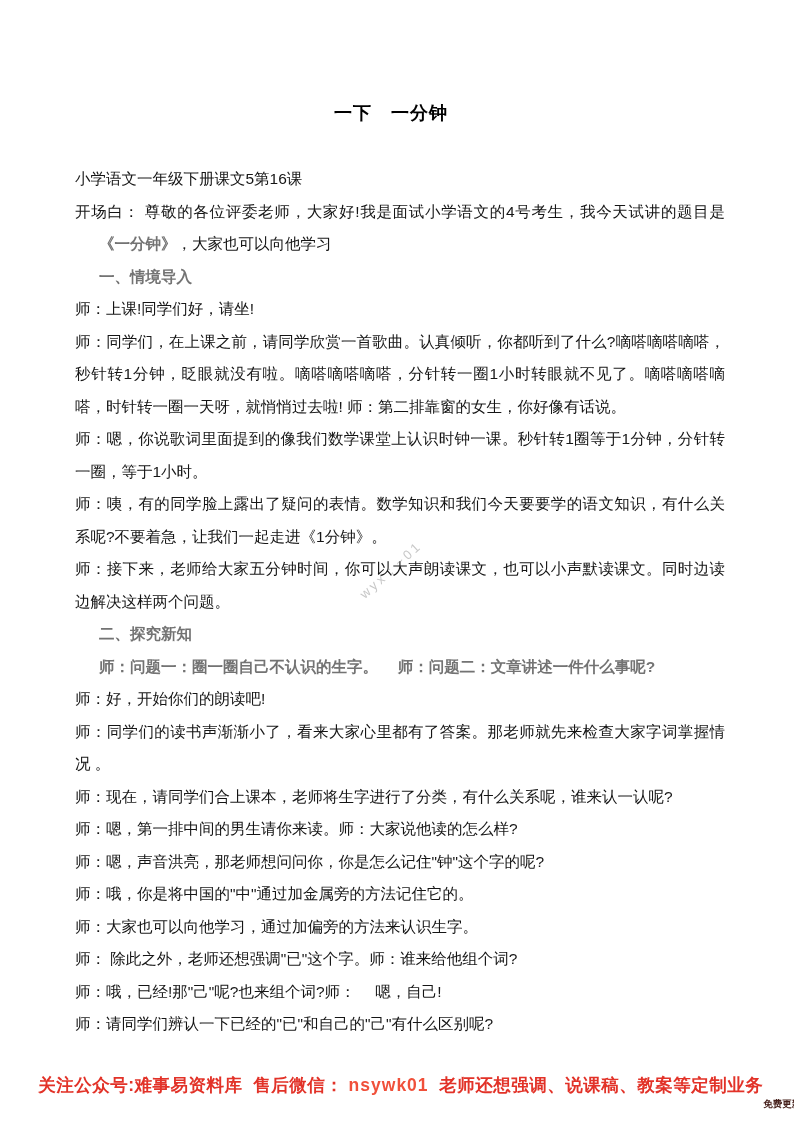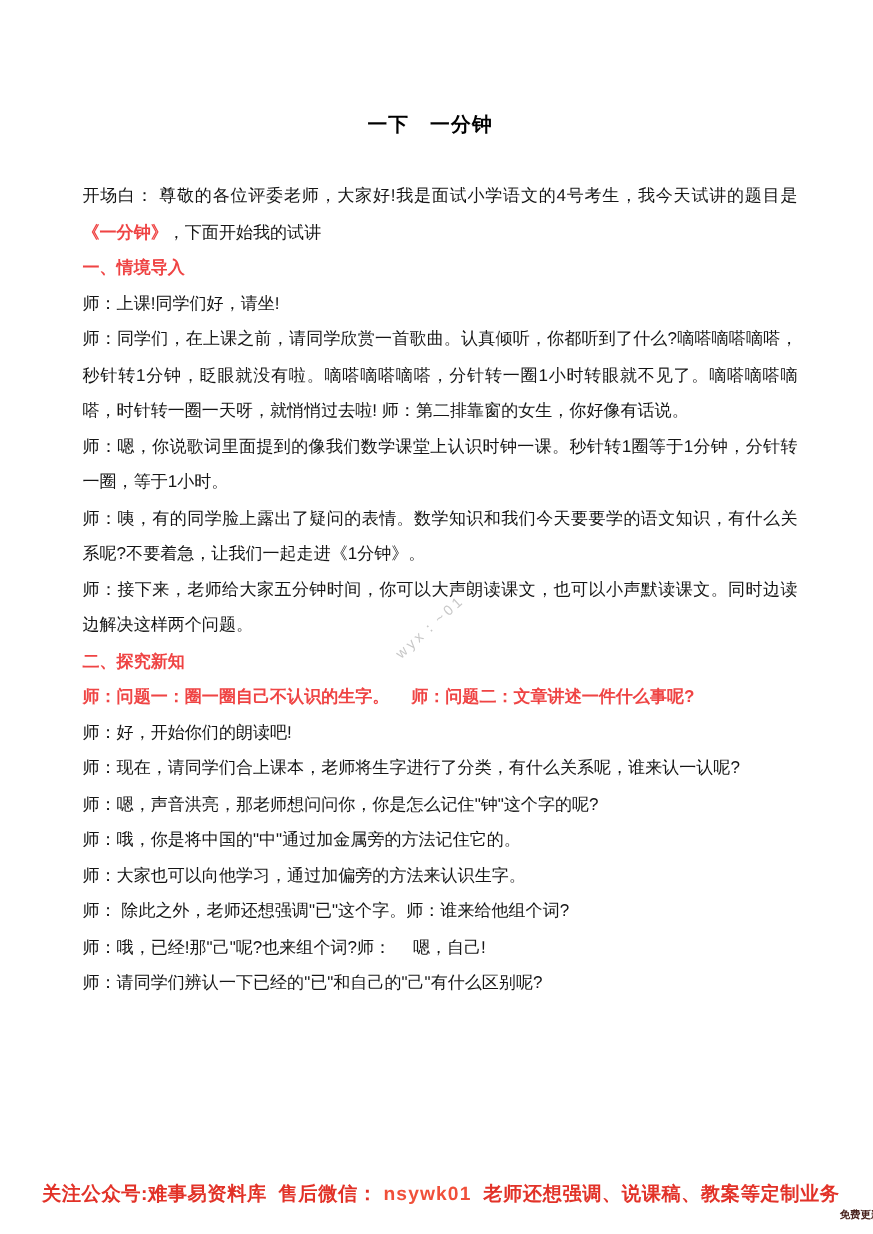--- a/index.html
+++ b/index.html
@@ -26,21 +26,21 @@
     position:absolute;
     top:163px;
     left:75px;
     width:650px;
     font-size:15.5px;
     line-height:32.5px;
     text-align:justify;
     color:#151515;
   }
   .para{margin:0;}
-  .para .b{font-weight:bold;color:#ef4444;}
+  .para .b{font-weight:bold;color:#737373;margin-left:24px;}
   .watermark{
     position:absolute;
     left:368px;top:585px;
     transform:rotate(-42deg);
     transform-origin:left bottom;
     font-size:13px;
     letter-spacing:3px;
     color:rgba(130,130,130,0.45);
     white-space:nowrap;
     pointer-events:none;
@@ -73,31 +73,34 @@
   }
 </style>
 </head>
 <body>
 
 <div class="page">
 
   <div class="doc-title">一下　一分钟</div>
 
   <div class="doc-body">
-      <div class="para"><span>开场白：  尊敬的各位评委老师，大家好!我是面试小学语文的4号考生，我今天试讲的题目是</span><span class="b">《一分钟》</span><span>，下面开始我的试讲</span></div>
+      <div class="para"><span>小学语文一年级下册课文5第16课</span></div>
+      <div class="para"><span>开场白：  尊敬的各位评委老师，大家好!我是面试小学语文的4号考生，我今天试讲的题目是</span><span class="b">《一分钟》</span><span>，大家也可以向他学习</span></div>
       <div class="para"><span class="b">一、情境导入</span></div>
       <div class="para"><span>师：上课!同学们好，请坐!</span></div>
       <div class="para"><span>师：同学们，在上课之前，请同学欣赏一首歌曲。认真倾听，你都听到了什么?嘀嗒嘀嗒嘀嗒，秒针转1分钟，眨眼就没有啦。嘀嗒嘀嗒嘀嗒，分针转一圈1小时转眼就不见了。嘀嗒嘀嗒嘀嗒，时针转一圈一天呀，就悄悄过去啦!  师：第二排靠窗的女生，你好像有话说。</span></div>
       <div class="para"><span>师：嗯，你说歌词里面提到的像我们数学课堂上认识时钟一课。秒针转1圈等于1分钟，分针转一圈，等于1小时。</span></div>
       <div class="para"><span>师：咦，有的同学脸上露出了疑问的表情。数学知识和我们今天要要学的语文知识，有什么关系呢?不要着急，让我们一起走进《1分钟》。</span></div>
       <div class="para"><span>师：接下来，老师给大家五分钟时间，你可以大声朗读课文，也可以小声默读课文。同时边读边解决这样两个问题。</span></div>
       <div class="para"><span class="b">二、探究新知</span></div>
       <div class="para"><span class="b">师：问题一：圈一圈自己不认识的生字。　 师：问题二：文章讲述一件什么事呢?</span></div>
       <div class="para"><span>师：好，开始你们的朗读吧!</span></div>
+      <div class="para"><span>师：同学们的读书声渐渐小了，看来大家心里都有了答案。那老师就先来检查大家字词掌握情况 。</span></div>
       <div class="para"><span>师：现在，请同学们合上课本，老师将生字进行了分类，有什么关系呢，谁来认一认呢?</span></div>
+      <div class="para"><span>师：嗯，第一排中间的男生请你来读。师：大家说他读的怎么样?</span></div>
       <div class="para"><span>师：嗯，声音洪亮，那老师想问问你，你是怎么记住"钟"这个字的呢?</span></div>
       <div class="para"><span>师：哦，你是将中国的"中"通过加金属旁的方法记住它的。</span></div>
       <div class="para"><span>师：大家也可以向他学习，通过加偏旁的方法来认识生字。</span></div>
       <div class="para"><span>师：  除此之外，老师还想强调"已"这个字。师：谁来给他组个词?</span></div>
       <div class="para"><span>师：哦，已经!那"己"呢?也来组个词?师：　 嗯，自己!</span></div>
       <div class="para"><span>师：请同学们辨认一下已经的"已"和自己的"己"有什么区别呢?</span></div>
     </div>
 
   <div class="watermark">wyx：~01</div>
 

